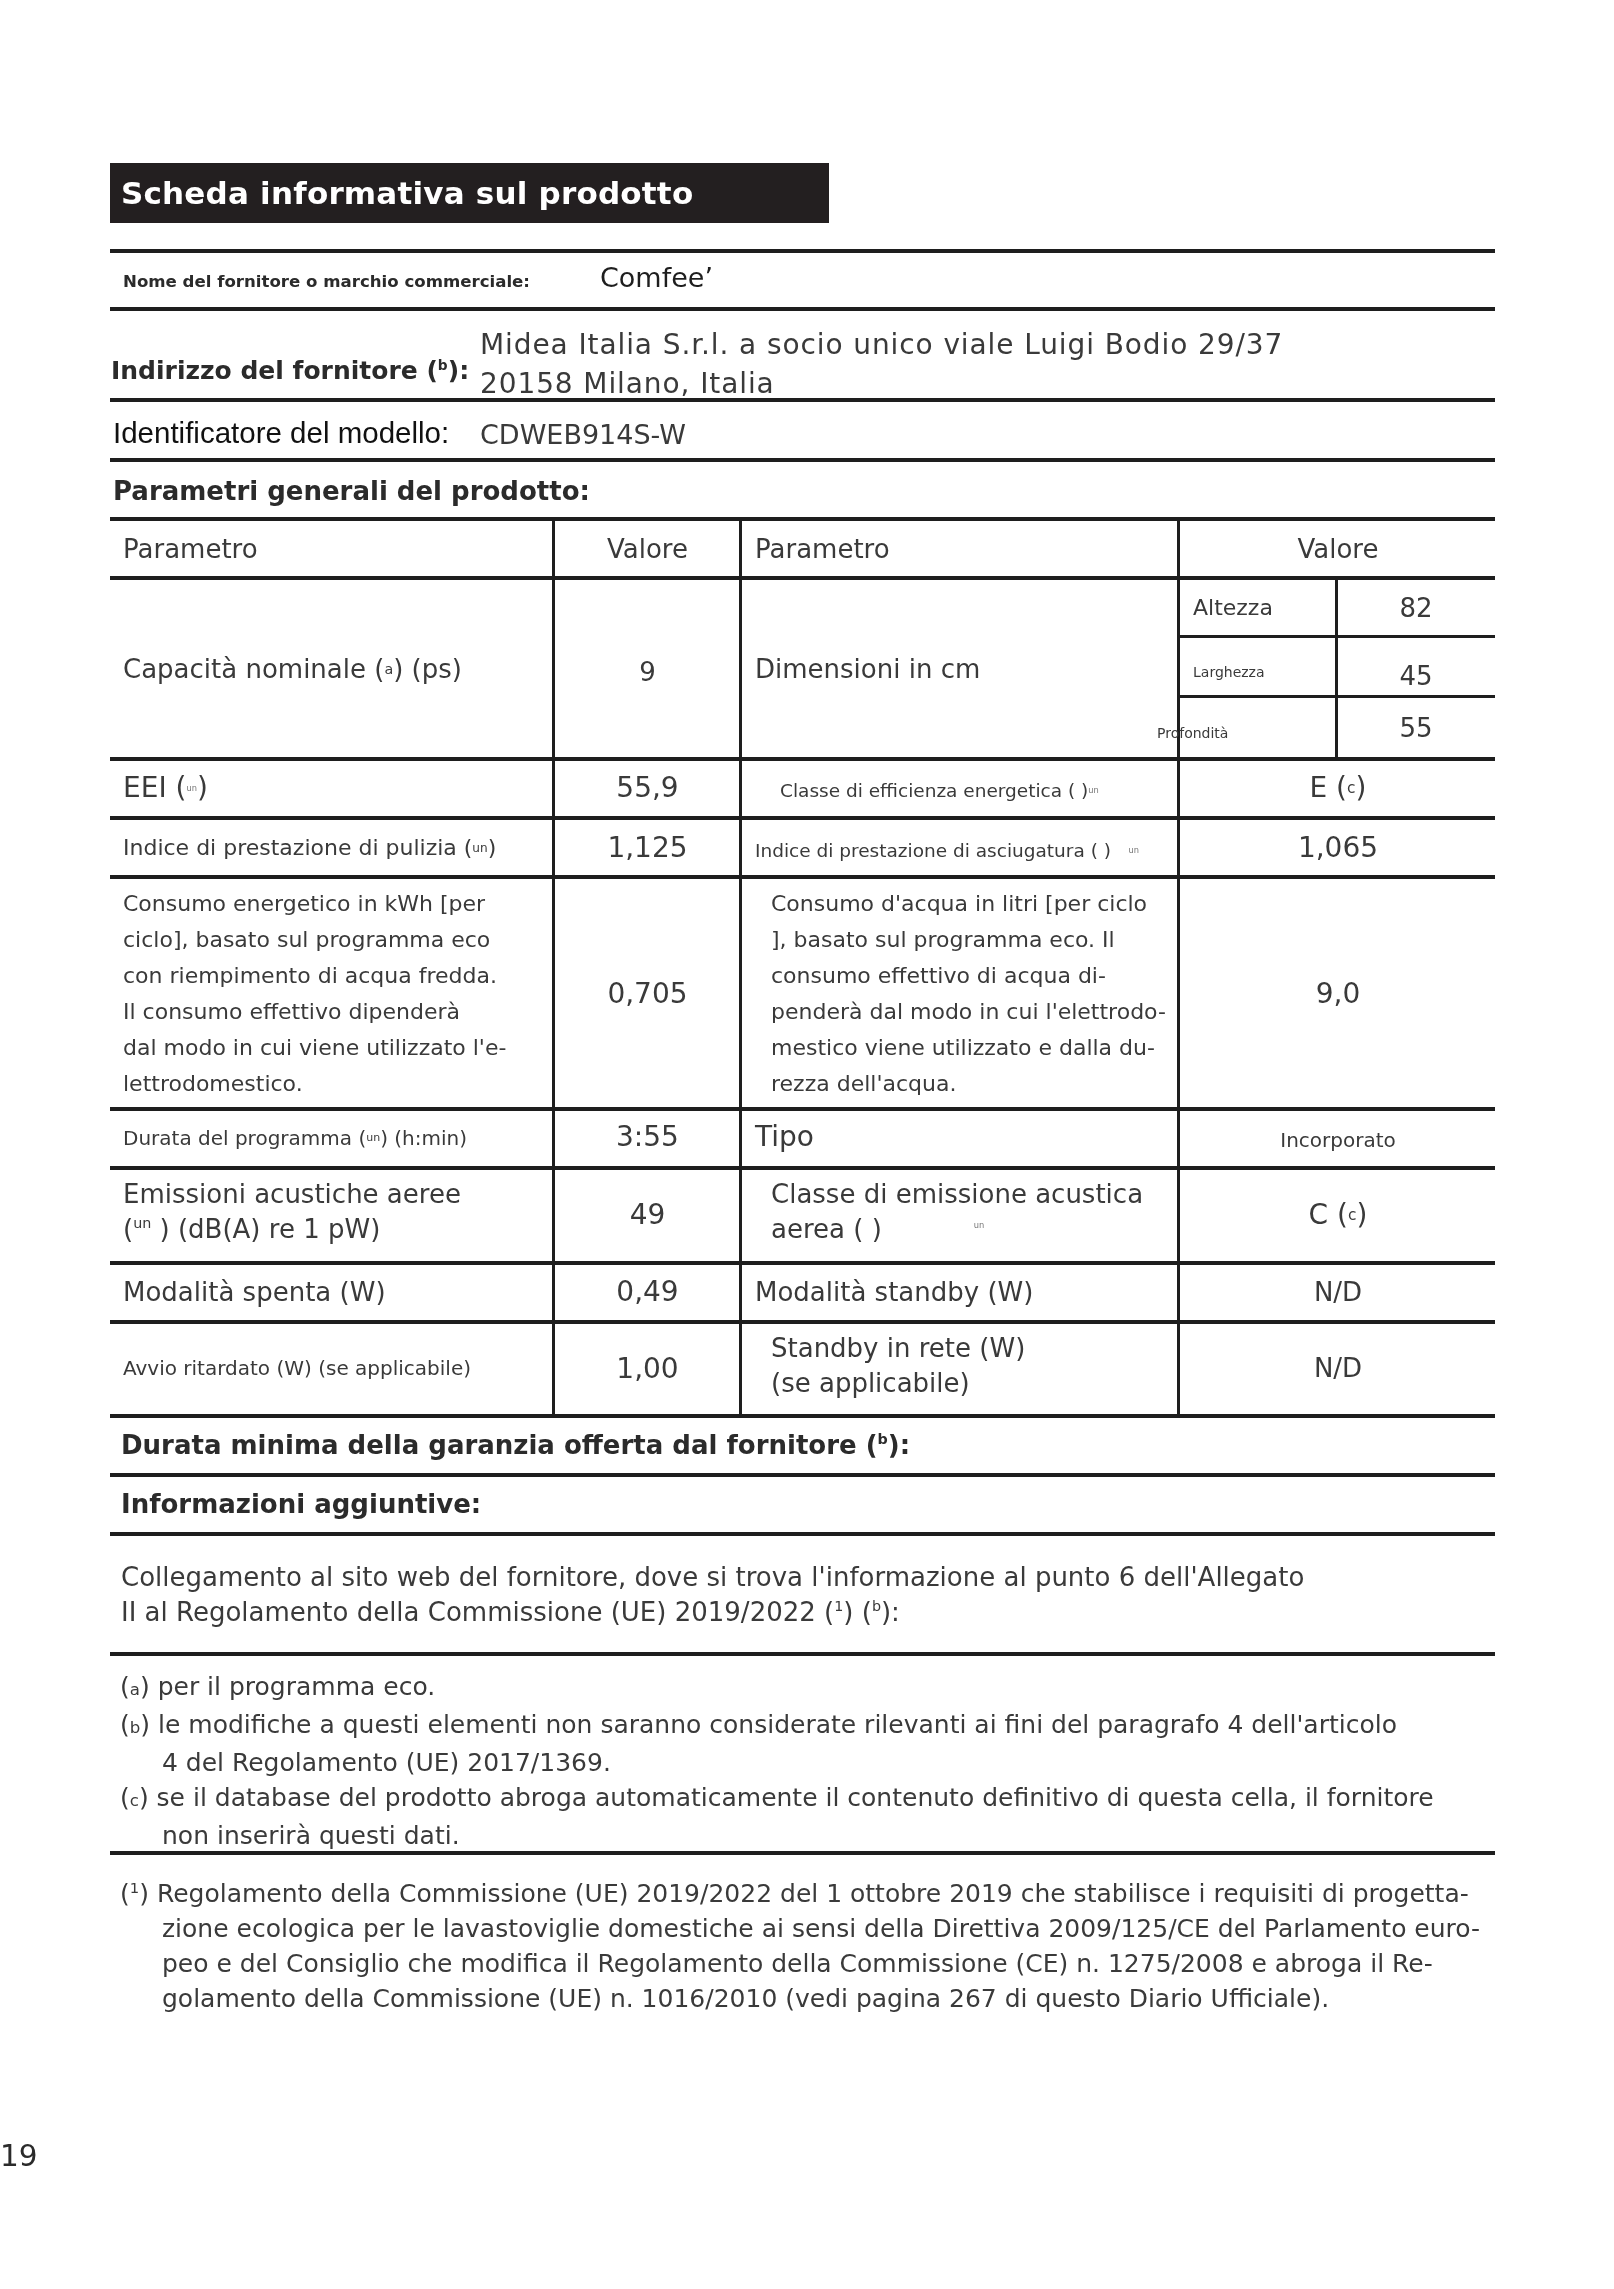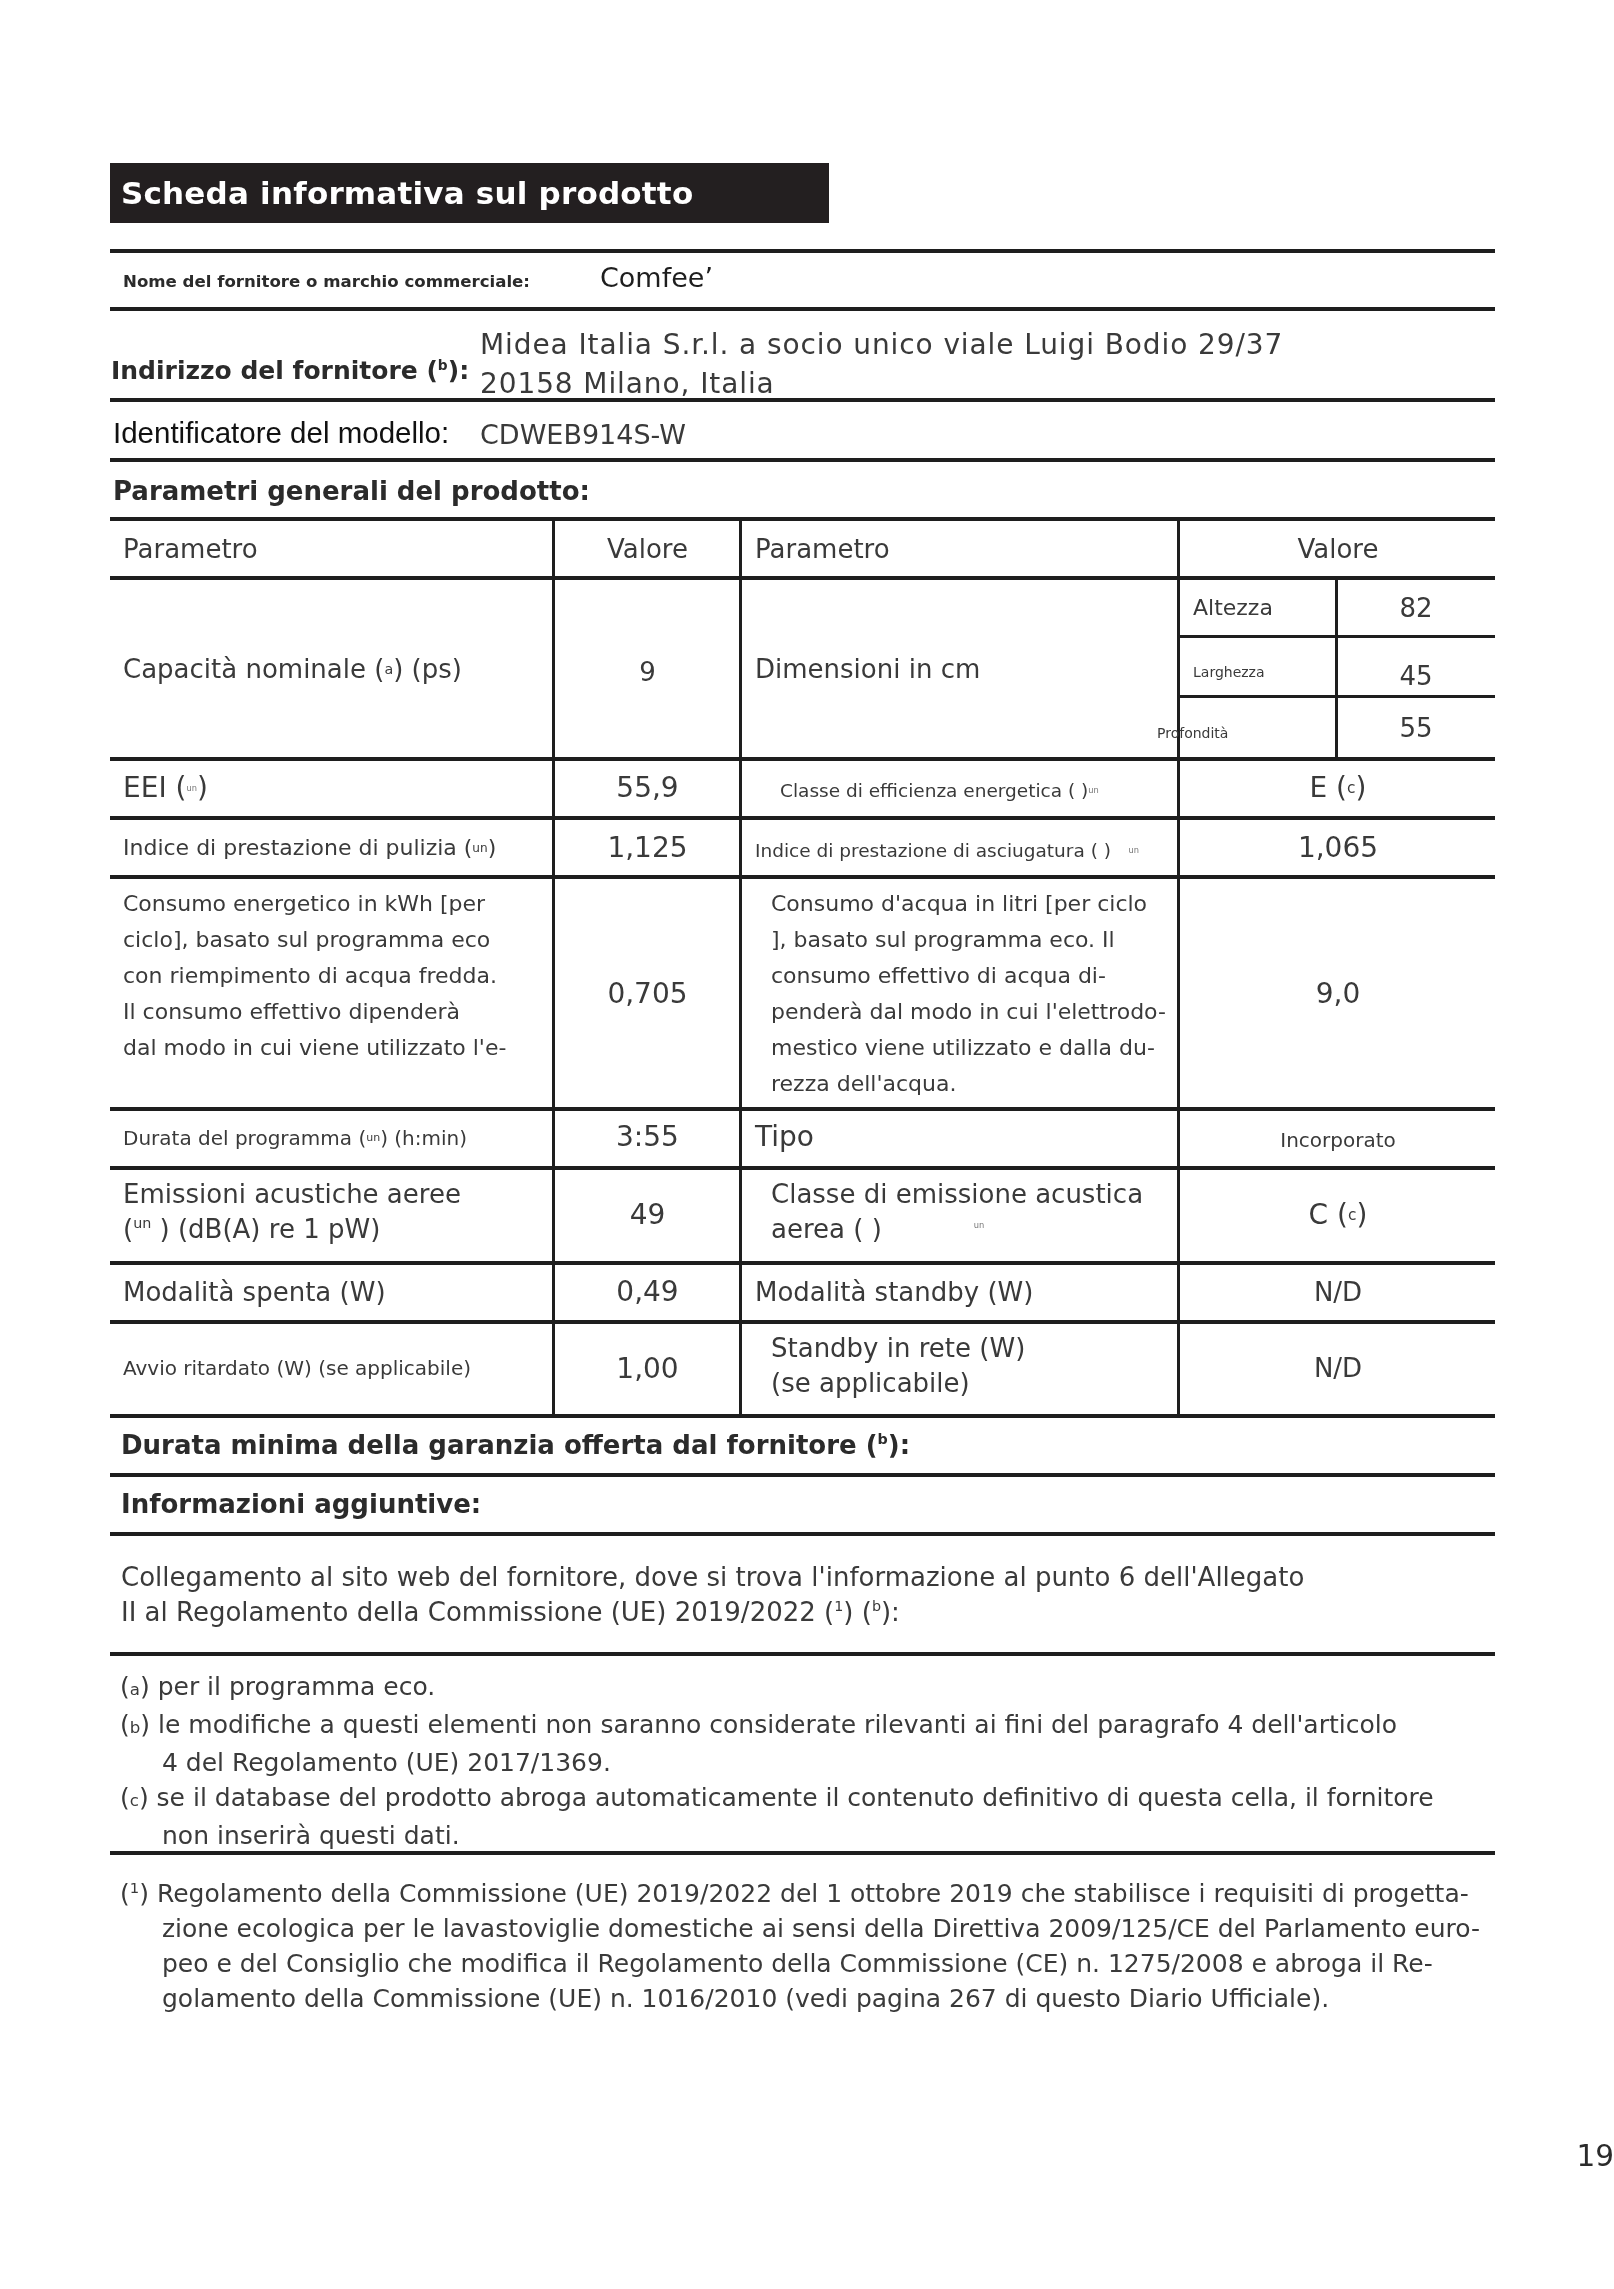--- a/index.html
+++ b/index.html
@@ -116,20 +116,21 @@
   <div class="cell center light" style="left:555px; top:820px; width:185px; height:55px; font-size:28px;">1,125</div>
   <div class="cell left light" style="left:742px; top:820px; width:435px; height:55px; font-size:18.5px; padding-top:5.5px;"><span>Indice di prestazione di asciugatura ( )</span>&nbsp;&nbsp;&nbsp;<span class="tiny-sup">un</span></div>
   <div class="cell center light" style="left:1180px; top:820px; width:316px; height:55px; font-size:28px;">1,065</div>
 
   <div class="abs light" style="left:123px; top:886px; width:420px; font-size:22px; line-height:36px;">
     <div>Consumo energetico in kWh [per</div>
     <div>ciclo], basato sul programma eco</div>
     <div>con riempimento di acqua fredda.</div>
     <div>Il consumo effettivo dipenderà</div>
     <div>dal modo in cui viene utilizzato l'e-</div>
+    <div>lettrodomestico.</div>
   </div>
   <div class="cell center light" style="left:555px; top:879px; width:185px; height:228px; font-size:28px;">0,705</div>
   <div class="abs light" style="left:771px; top:886px; width:406px; font-size:22px; line-height:36px;">
     <div>Consumo d'acqua in litri [per ciclo</div>
     <div>], basato sul programma eco. Il</div>
     <div>consumo effettivo di acqua di-</div>
     <div>penderà dal modo in cui l'elettrodo-</div>
     <div>mestico viene utilizzato e dalla du-</div>
     <div>rezza dell'acqua.</div>
   </div>
@@ -194,14 +195,14 @@
 </div>
 <div class="hline" style="top:1851px"></div>
 
 <div class="fn" style="top:1870px;">
   <div>(<span style="font-size:14.8px; vertical-align:super">1</span>) <span>Regolamento della Commissione (UE) 2019/2022 del 1 ottobre 2019 che stabilisce i requisiti di progetta-</span></div>
   <span class="indent">zione ecologica per le lavastoviglie domestiche ai sensi della Direttiva 2009/125/CE del Parlamento euro-</span>
   <span class="indent">peo e del Consiglio che modifica il Regolamento della Commissione (CE) n. 1275/2008 e abroga il Re-</span>
   <span class="indent">golamento della Commissione (UE) n. 1016/2010 (vedi pagina 267 di questo Diario Ufficiale).</span>
 </div>
 
-<div class="abs" style="left:0; width:1614px; top:2139px; text-align:right; font-size:29.5px; color:#2b2b2b;">19</div>
+<div class="abs" style="left:0; width:1614px; top:2139px; text-align:left; font-size:29.5px; color:#2b2b2b;">19</div>
 
 
 </body></html>

